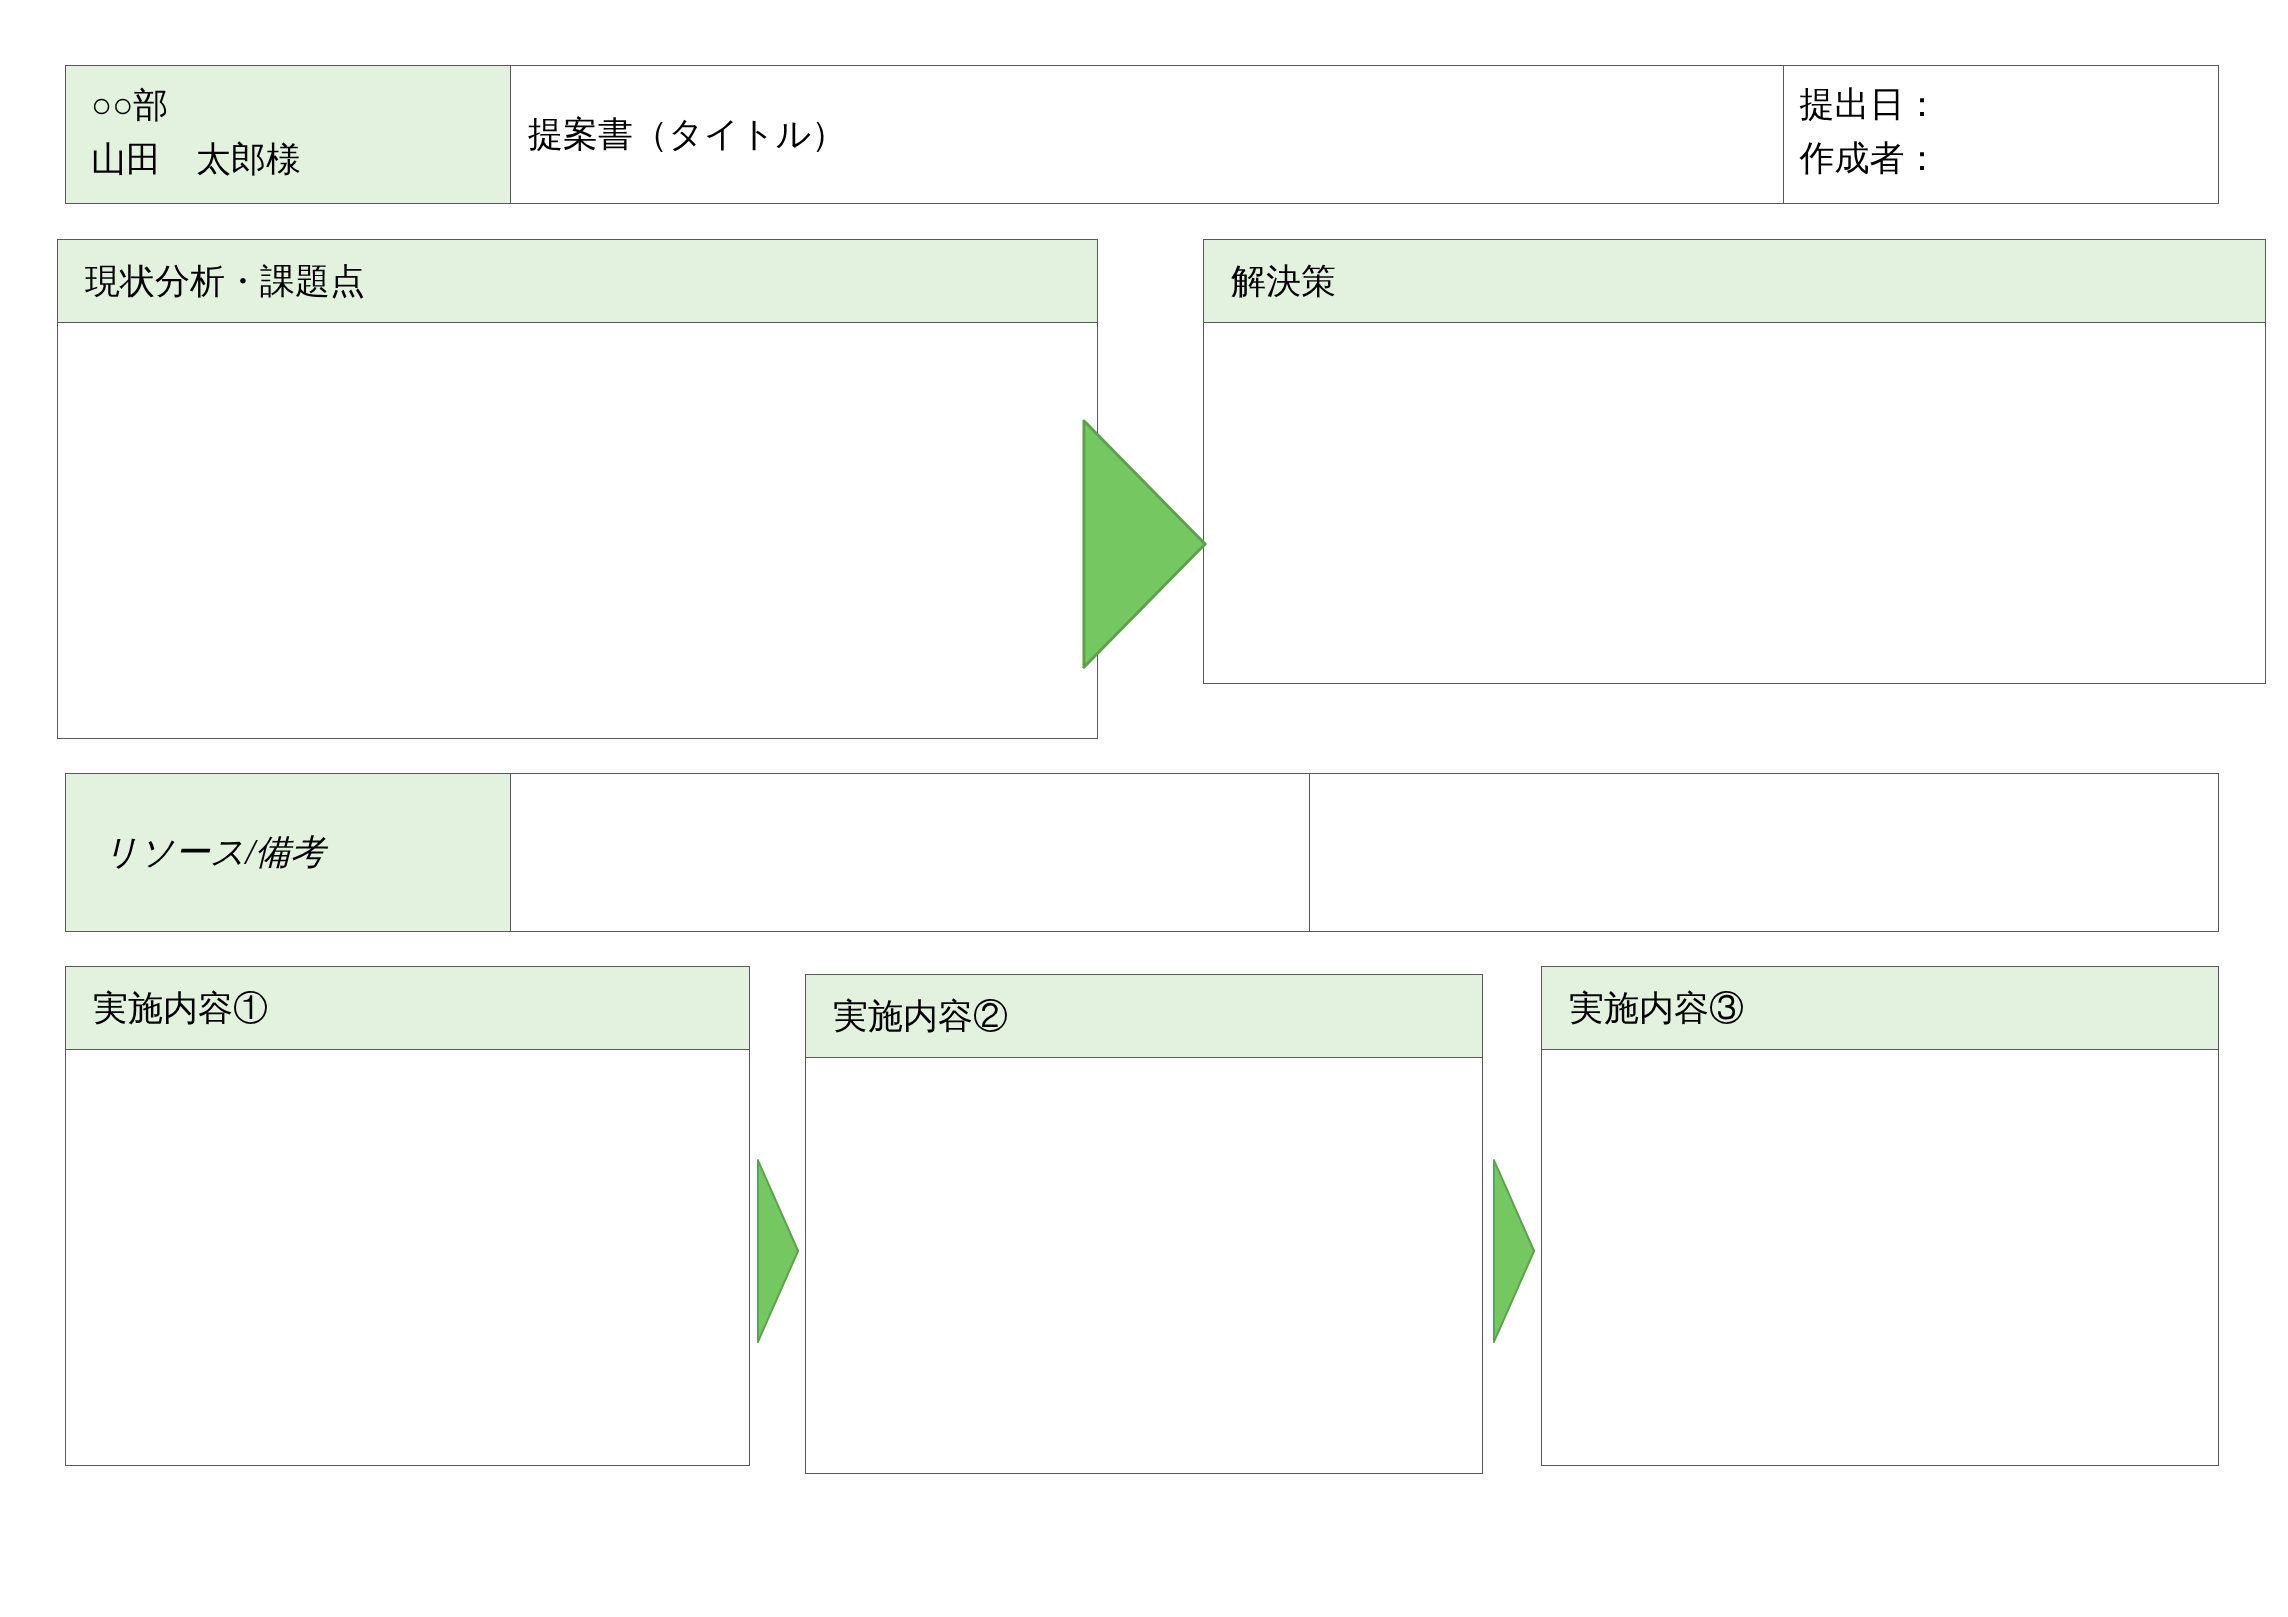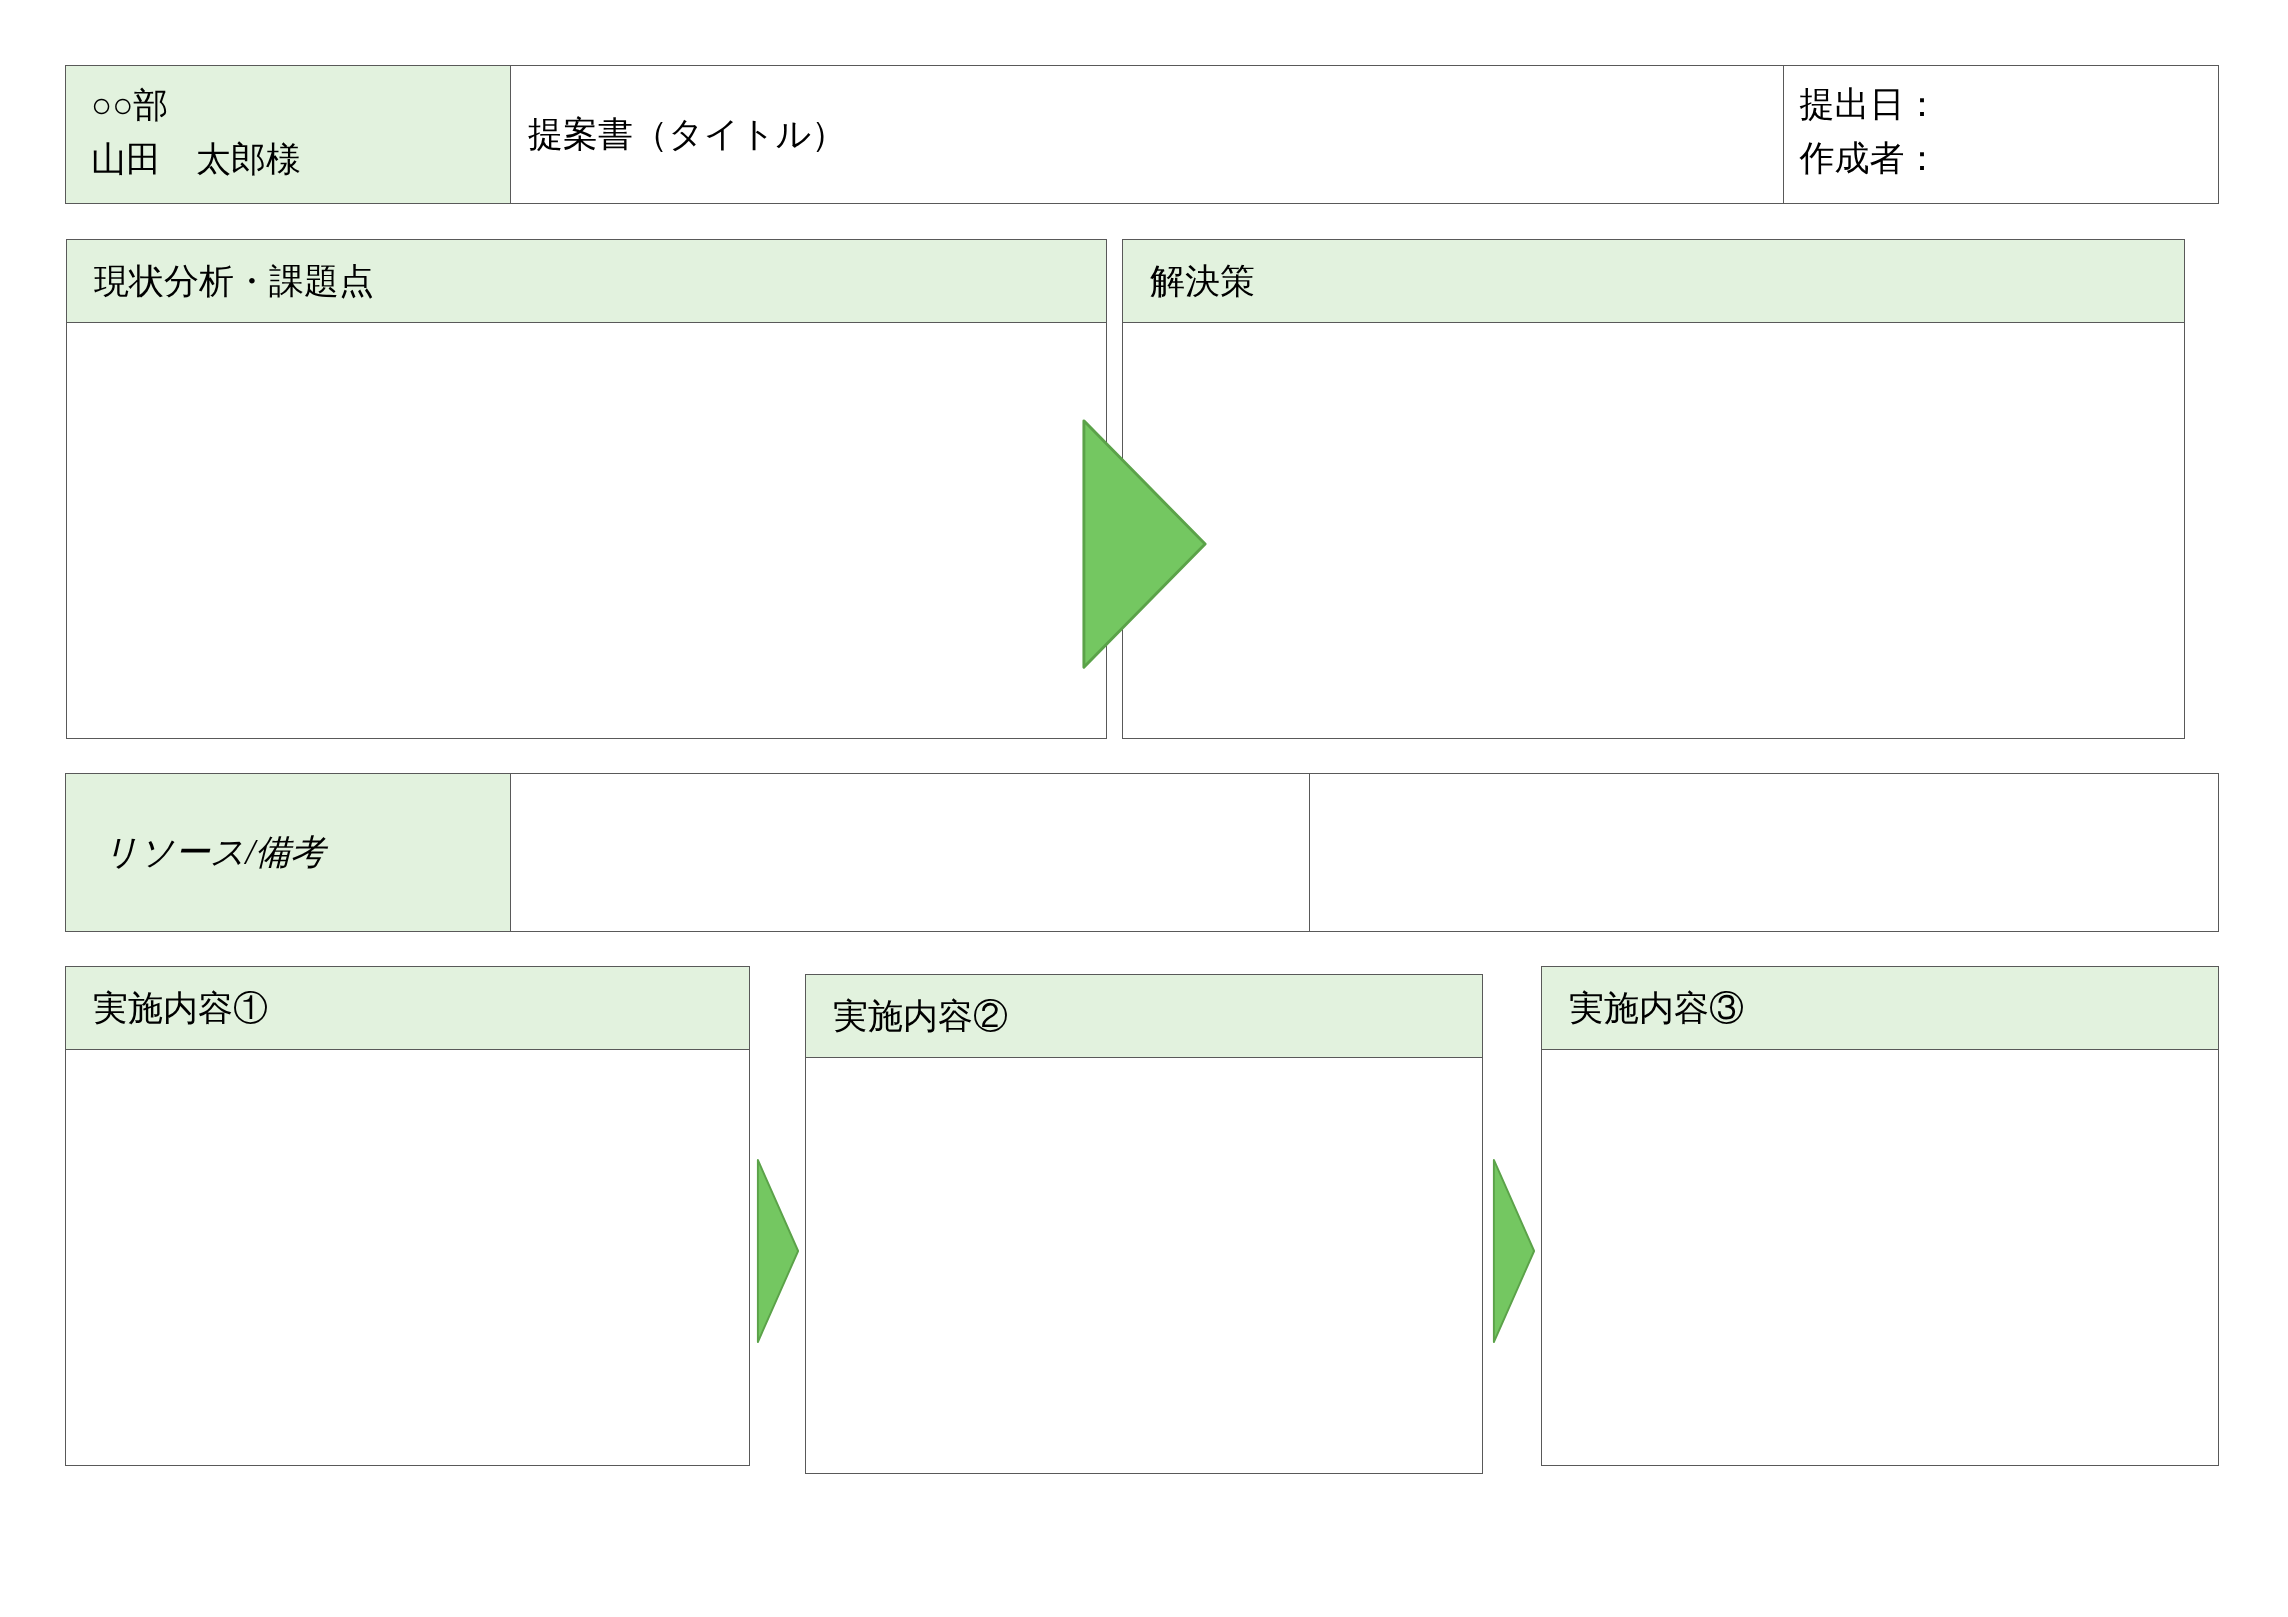--- a/index.html
+++ b/index.html
@@ -43,22 +43,22 @@
   
   .panel{
     position:absolute;background:#fff;border:1.9px solid var(--line);
   }
   .panel-header{
     height:83px;background:var(--green);border-bottom:1.9px solid var(--line);
     display:flex;align-items:center;padding-left:27px;
   }
   .panel-body{position:absolute;left:0;right:0;top:83px;bottom:0;background:#fff;}
 
-  #panel-analysis{left:66px;top:239px;width:1041px;height:500px;}
-  #panel-solution{left:1122px;top:239px;width:1063px;height:500px;}
+  #panel-analysis{left:57px;top:239px;width:1041px;height:500px;}
+  #panel-solution{left:1203px;top:239px;width:1063px;height:445px;}
 
   #panel-action-1{left:65px;top:966px;width:685px;height:500px;}
   #panel-action-2{left:805px;top:966px;width:678px;height:500px;margin-top:8px;}
   #panel-action-3{left:1541px;top:966px;width:678px;height:500px;}
 
   
   .flow-arrow{position:absolute;z-index:5;}
   #arrow-main{left:1080px;top:417px;width:129px;height:254px;}
   #arrow-step-1{left:755px;top:1157px;width:46px;height:188px;}
   #arrow-step-2{left:1491px;top:1157px;width:46px;height:188px;}

